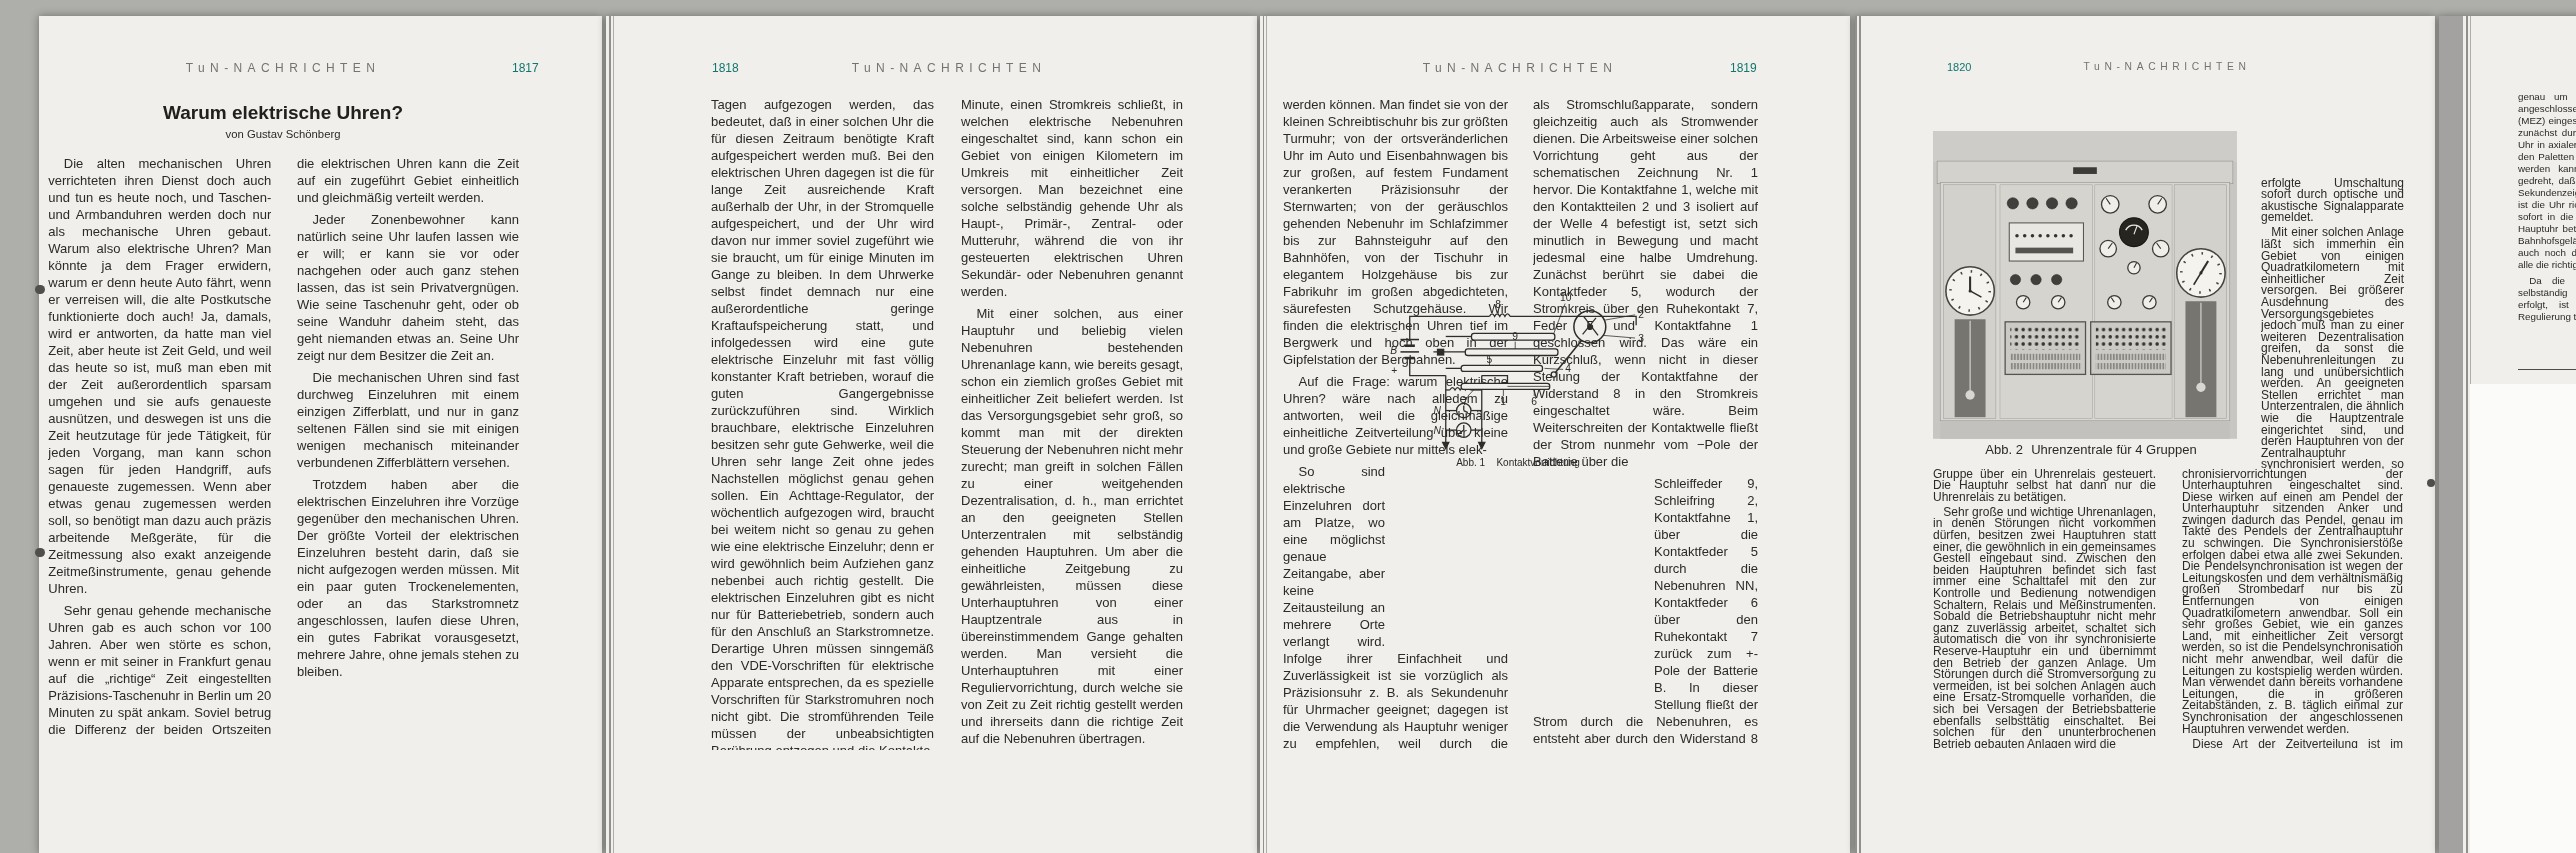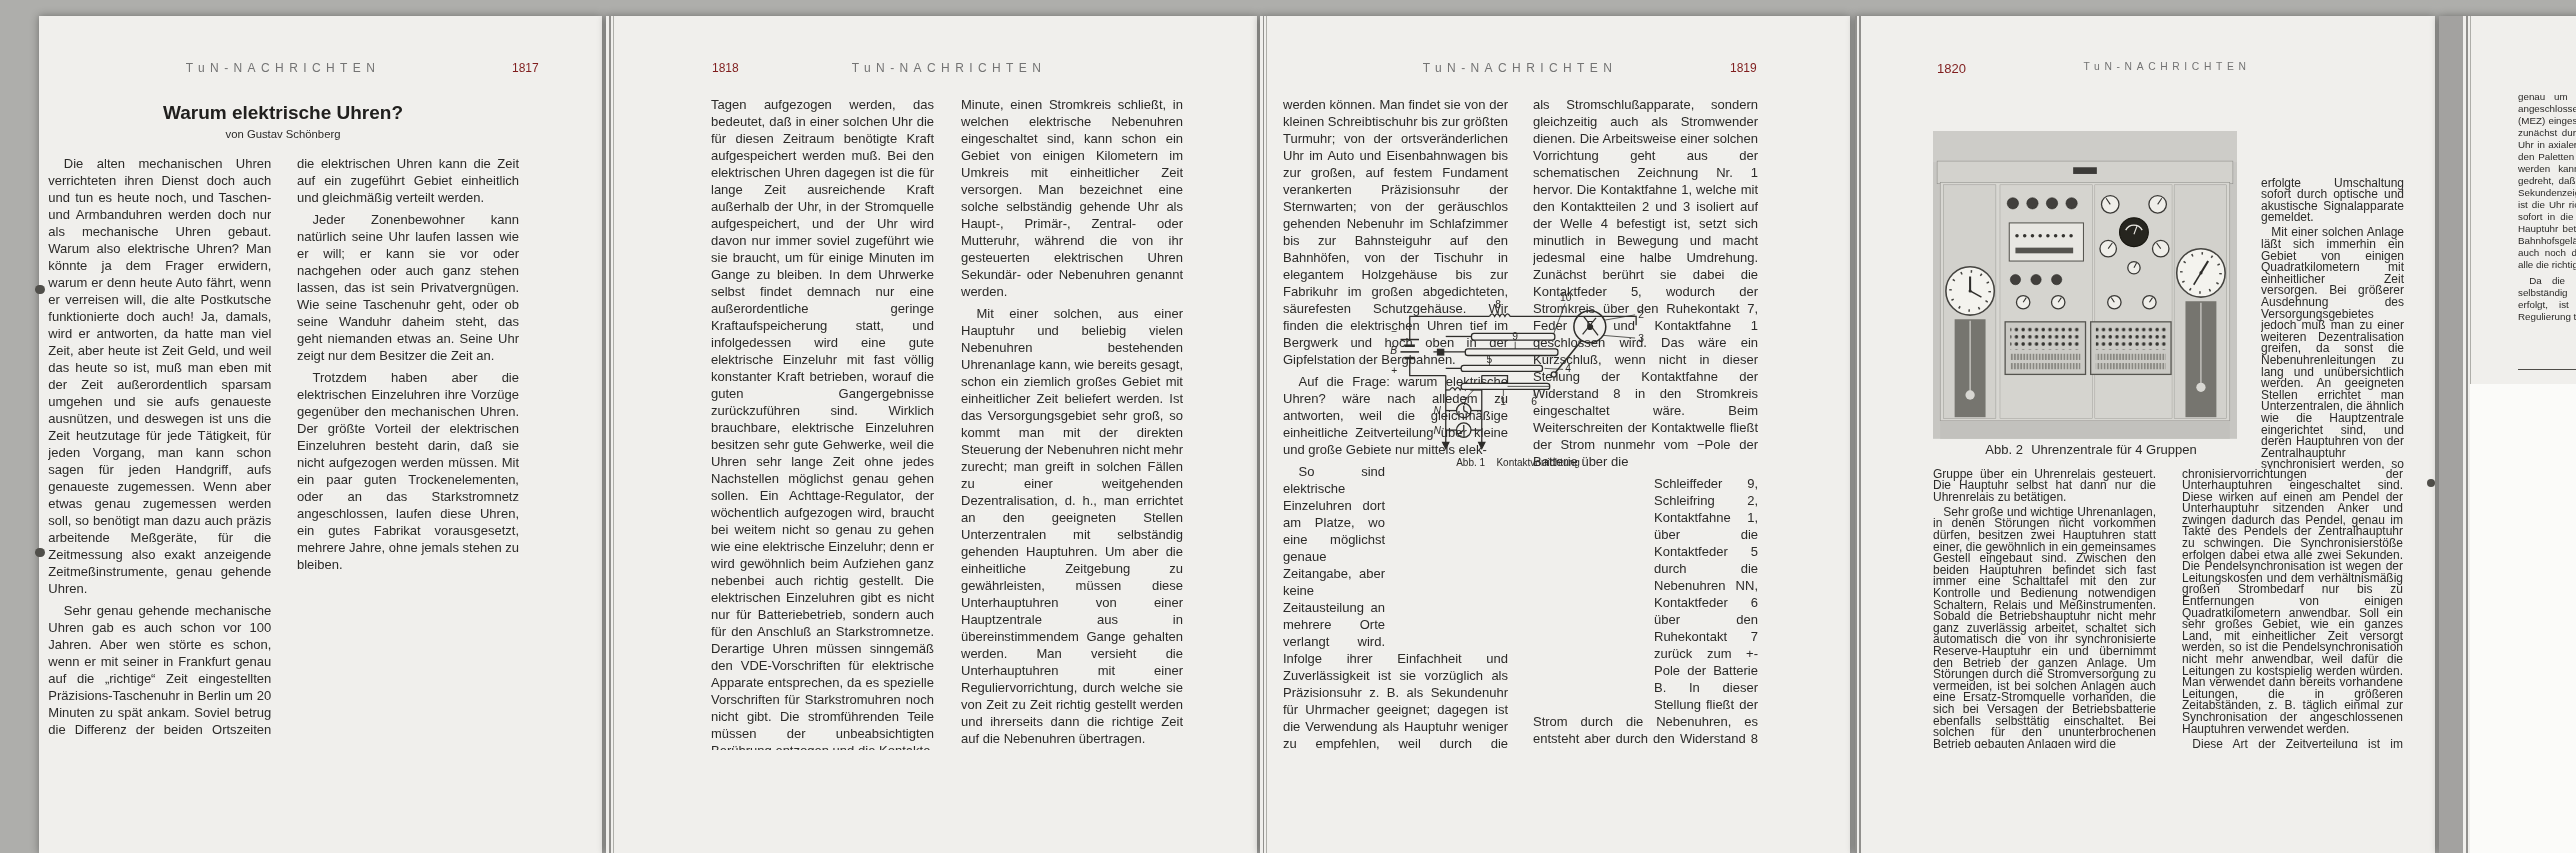--- a/index.html
+++ b/index.html
@@ -1,21 +1,21 @@
 <!DOCTYPE html>
 <html lang="de" style="font-size:8.2px"><head>
 <meta charset="utf-8">
 <style>
   html,body{margin:0;padding:0}
   body{width:3091px;height:853px;background:#aeaeab;overflow:hidden;position:relative;
        font-family:"Liberation Sans",sans-serif}
   .pg{position:absolute;top:15.5px;height:838px;background:#f0efec;box-shadow:0 0 8.2px rgba(0,0,0,.38)}
   .masthead{position:absolute;top:45px;transform:translateX(-50%);font-size:12px;letter-spacing:.45em;
             color:#737373;white-space:nowrap}
-  .pnum{position:absolute;top:45px;font-size:12px;color:#7f1d1d}
+  .pnum{position:absolute;top:45px;font-size:12px;color:#0f766e}
   .title{position:absolute;transform:translateX(-50%);font-weight:bold;font-size:19px;color:#21201e;white-space:nowrap}
   .byline{position:absolute;transform:translateX(-50%);font-size:11.3px;color:#2b2a28;white-space:nowrap}
   .col{position:absolute;text-align:justify;color:#2b2a28;overflow:hidden;
        -webkit-hyphens:auto;hyphens:auto}
   .t1{font-size:13px;line-height:17px}
   .t1 p{margin:0 0 5.2px;text-indent:15.5px}
   .t4{font-size:12px;line-height:11.6px}
   .t4 p{margin:0 0 3.6px;text-indent:10.3px}
   .t5{font-size:9.8px;line-height:12px}
   .t5 p{margin:0 0 4.1px;text-indent:11.3px}
@@ -45,20 +45,21 @@
   <span class="pnum" style="left:473px">1817</span>
   <div class="title" style="left:244px;top:86px">Warum elektrische Uhren?</div>
   <div class="byline" style="left:244px;top:112px">von Gustav Schönberg</div>
   <div class="col t1" style="left:9.3px;top:139px;width:223px;height:585px">
     <p>Die alten mechanischen Uhren verrichteten ihren Dienst doch auch und tun es heute noch, und Taschen- und Armbanduhren werden doch nur als mechanische Uhren gebaut. Warum also elektrische Uhren? Man könnte ja dem Frager erwidern, warum er denn heute Auto fährt, wenn er verreisen will, die alte Postkutsche funktionierte doch auch! Ja, damals, wird er antworten, da hatte man viel Zeit, aber heute ist Zeit Geld, und weil das heute so ist, muß man eben mit der Zeit außerordentlich sparsam umgehen und sie aufs genaueste ausnützen, und deswegen ist uns die Zeit heutzutage für jede Tätigkeit, für jeden Vorgang, man kann schon sagen für jeden Handgriff, aufs genaueste zugemessen. Wenn aber etwas genau zugemessen werden soll, so benötigt man dazu auch präzis arbeitende Meßgeräte, für die Zeitmessung also exakt anzeigende Zeitmeßinstrumente, genau gehende Uhren.</p>
     <p>Sehr genau gehende mechanische Uhren gab es auch schon vor 100 Jahren. Aber wen störte es schon, wenn er mit seiner in Frankfurt genau auf die „richtige“ Zeit eingestellten Präzisions-Taschenuhr in Berlin um 20 Minuten zu spät ankam. Soviel betrug die Differenz der beiden Ortszeiten zwischen Frankfurt und Berlin. Mit der Zunahme des Verkehrs waren diese Zeitdifferenzen jedoch nicht mehr tragbar. Nach Einführung des Telegrafen wäre es der Fall gewesen, daß eine in Berlin um 12 Uhr aufgegebene Depesche bereits um ½12 Uhr in Trier ankam. Es war ein unhaltbarer Zustand, daß die verschiedenen Orte, sofern sie nicht gerade auf dem gleichen Meridian lagen, ganz verschiedene Zeiten hatten. Um auf einem größeren Gebiete eine einheitliche Zeit zu haben, wurde die Zonenzeit geschaffen, die in jeder Zone um eine volle Stunde gegen die Zeit in der benachbarten Zone differierte. Innerhalb einer Zone herrscht dann eine einheitliche Zeit, in Deutschland und den nördlich und südlich gelegenen Ländern heißt die Zonenzeit die Mitteleuropäische Zeit (MEZ). Die jeweils über 15 Längengrade gültige Zeit mußte einheitlich sein; alle Uhren in einer Zone mußten die gleiche Zeit anzeigen. Das ist aber eine Bedingung, deren Erfüllung nur durch die elektrischen Uhren bzw. durch den elektrischen Strom möglich ist. Nur durch</p>
   </div>
   <div class="col t1" style="left:258px;top:139px;width:222px;height:585px">
     <p class="noind">die elektrischen Uhren kann die Zeit auf ein zugeführt Gebiet einheitlich und gleichmäßig verteilt werden.</p>
     <p>Jeder Zonenbewohner kann natürlich seine Uhr laufen lassen wie er will; er kann sie vor oder nachgehen oder auch ganz stehen lassen, das ist sein Privatvergnügen. Wie seine Taschenuhr geht, oder ob seine Wanduhr daheim steht, das geht niemanden etwas an. Seine Uhr zeigt nur dem Besitzer die Zeit an.</p>
+    <p>Die mechanischen Uhren sind fast durchweg Einzeluhren mit einem einzigen Zifferblatt, und nur in ganz seltenen Fällen sind sie mit einigen wenigen mechanisch miteinander verbundenen Zifferblättern versehen.</p>
     <p>Trotzdem haben aber die elektrischen Einzeluhren ihre Vorzüge gegenüber den mechanischen Uhren. Der größte Vorteil der elektrischen Einzeluhren besteht darin, daß sie nicht aufgezogen werden müssen. Mit ein paar guten Trockenelementen, oder an das Starkstromnetz angeschlossen, laufen diese Uhren, ein gutes Fabrikat vorausgesetzt, mehrere Jahre, ohne jemals stehen zu bleiben.</p>
 
   </div>
 </div>
 
 <div class="pg" style="left:606px;width:651px">
   <div class="seam" style="left:3.1px"></div>
   <div class="seam2" style="left:6.7px"></div>
   <span class="pnum" style="left:106px">1818</span>
   <span class="masthead" style="left:343px">TuN-NACHRICHTEN</span>
@@ -177,21 +178,21 @@
   </div>
   <div class="figcap" style="left:258px;top:441px">
     <span>Abb. 1</span><span class="sp"></span><span>Kontaktvorrichtung</span>
   </div>
 </div>
 
 <div class="pg" style="left:1855px;width:580px">
   <div class="seam" style="left:0px"></div>
   <div class="seam" style="left:4.1px"></div>
   <div class="hole" style="left:572px;top:463px;width:8.2px;height:8.2px"></div>
-  <span class="pnum" style="left:82px;font-size:13px">1820</span>
+  <span class="pnum" style="left:92px;font-size:11px">1820</span>
   <span class="masthead" style="left:312px;font-size:10.3px">TuN-NACHRICHTEN</span>
 
   <div class="photowrap" style="left:78px;top:115px;width:304px;height:308px">
     <svg width="304" height="308" viewBox="0 0 590 597">
       <defs>
         <pattern id="dots" width="13" height="14" patternUnits="userSpaceOnUse">
           <circle cx="6" cy="7" r="3.4" fill="#34332f"></circle>
         </pattern>
         <pattern id="hatch" width="6" height="12" patternUnits="userSpaceOnUse">
           <rect width="6" height="12" fill="#c2c1bb"></rect>

